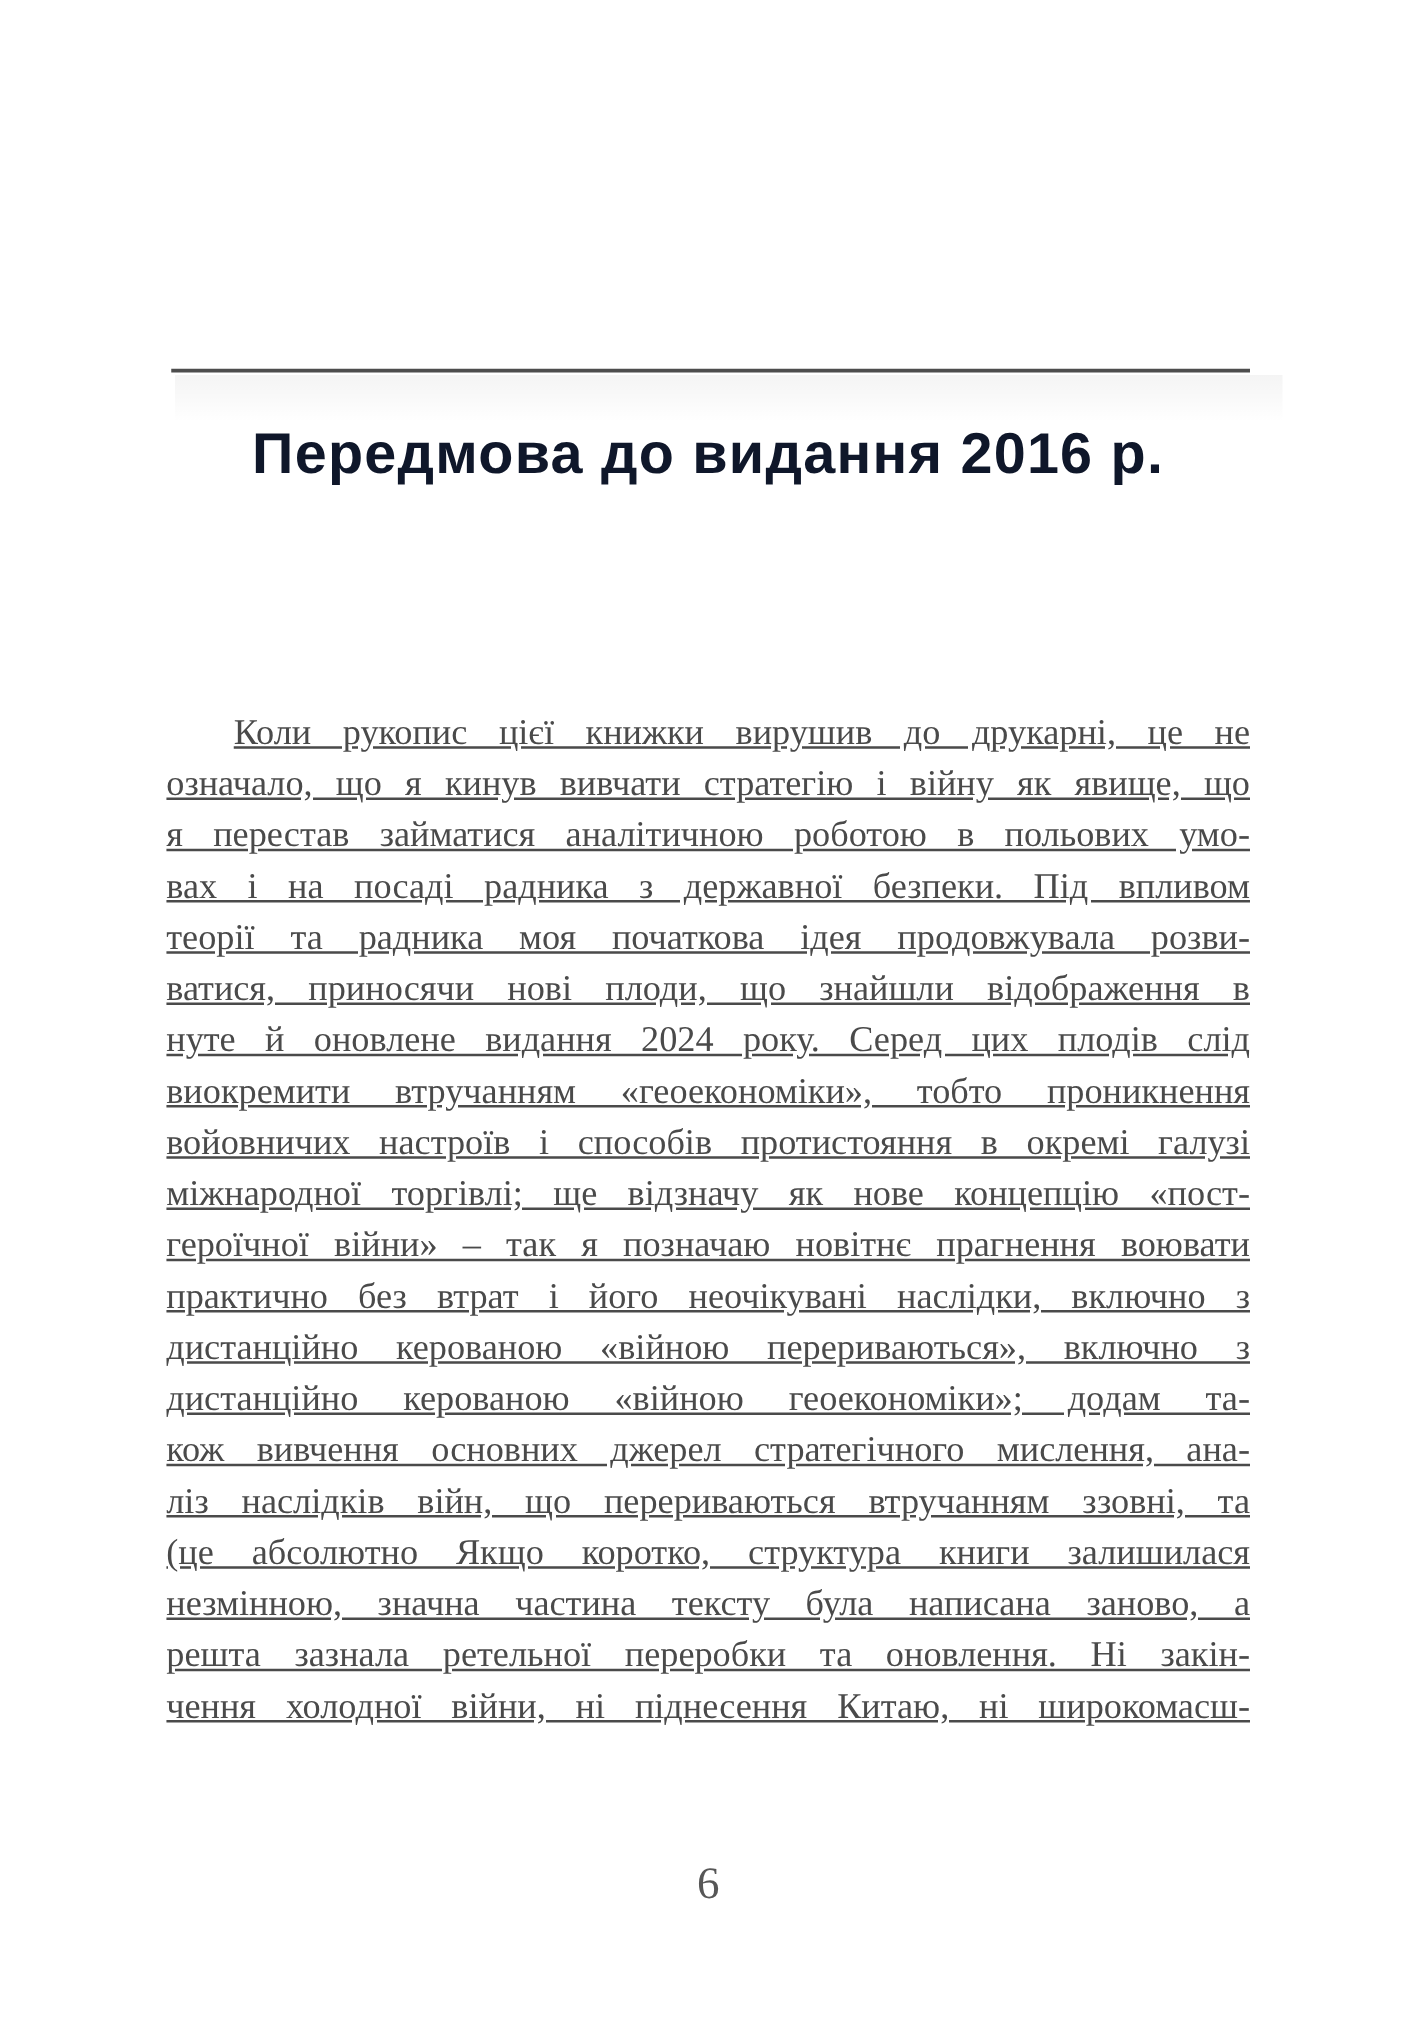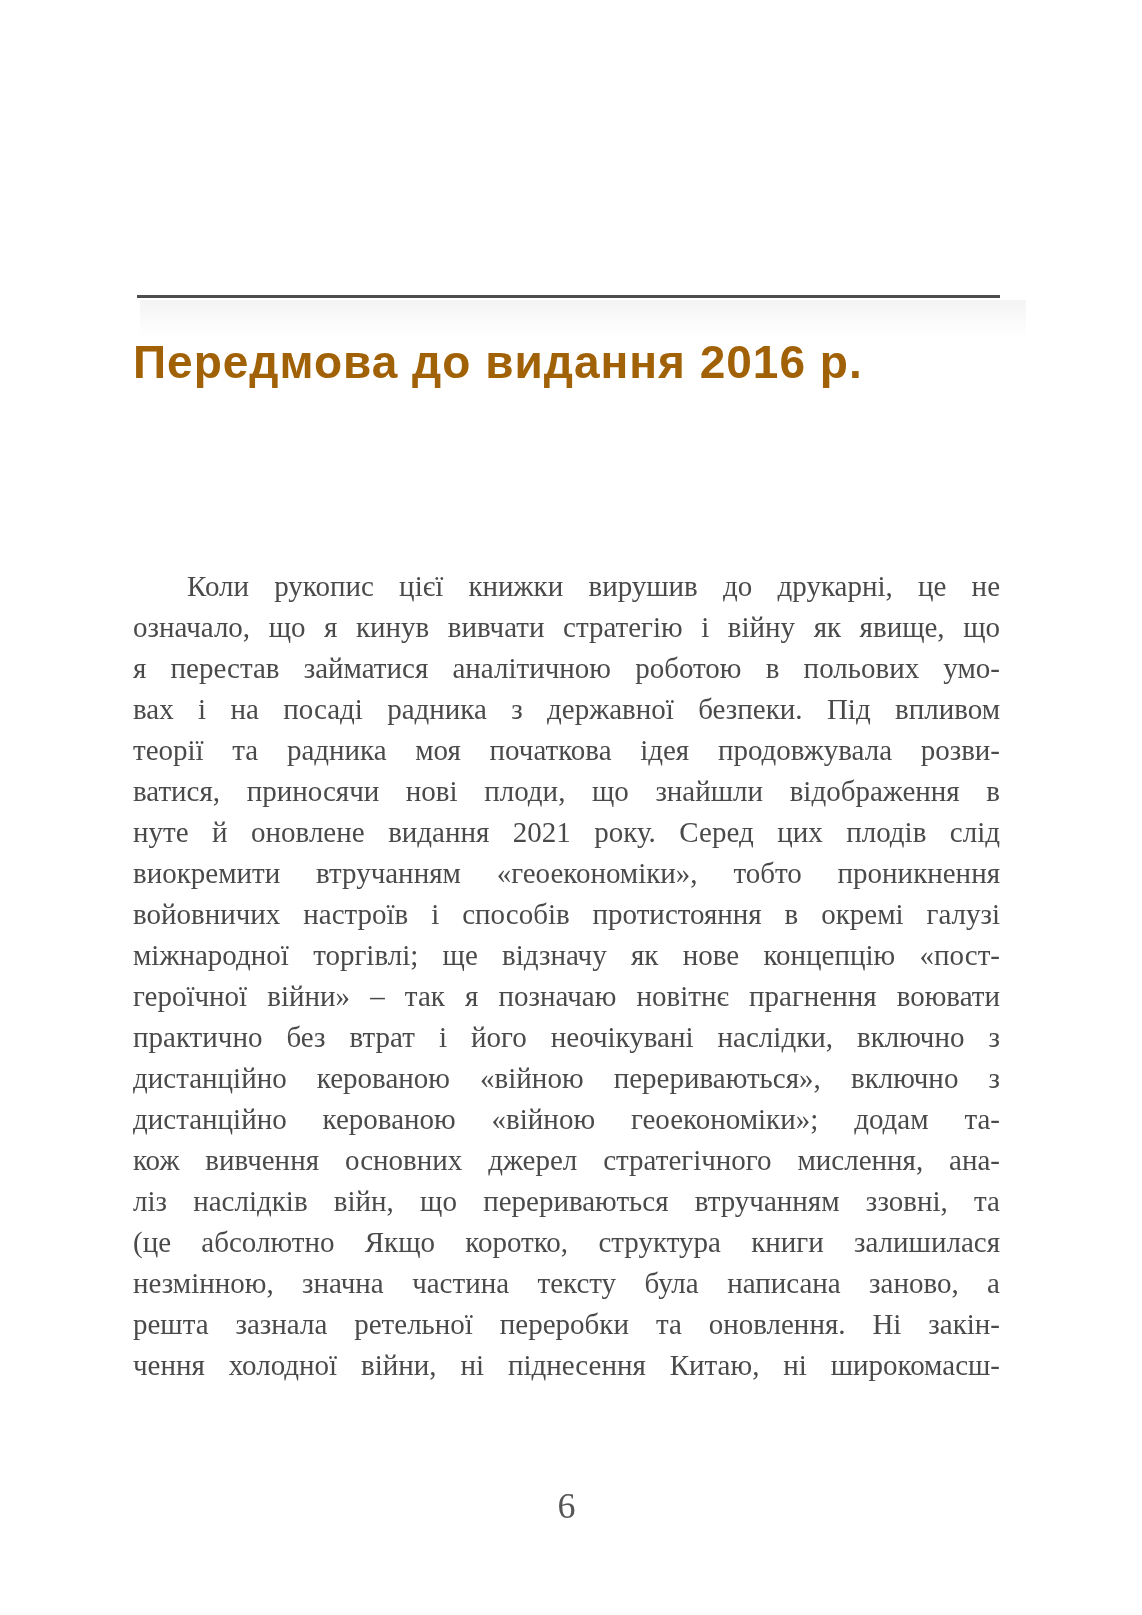--- a/index.html
+++ b/index.html
@@ -30,35 +30,37 @@
     width: 886px;
     height: 38px;
     background: linear-gradient(to bottom, rgba(0,0,0,0.045), rgba(0,0,0,0.0));
   }
   .chapter-title {
     position: absolute;
     left: 133px;
     top: 332px;
     width: 867px;
     margin: 0;
+    text-align: center;
     font-family: "Liberation Sans", sans-serif;
     font-weight: bold;
     font-size: 46px;
     line-height: 60px;
     letter-spacing: 1px;
-    color: #a16207;
+    color: #0f172a;
   }
   .paragraph {
     position: absolute;
     left: 133px;
     top: 566px;
     width: 867px;
     font-size: 29px;
     line-height: 41px;
     color: #4a4a4a;
+    text-decoration: underline;
   }
   .paragraph .line {
     text-align: justify;
     
     text-align-last: justify;
     height: 41px;
     overflow: hidden;
     white-space: nowrap;
   }
   .paragraph .line.first {
@@ -85,21 +87,21 @@
 
   <h1 class="chapter-title">Передмова до видання 2016 р.</h1>
 
   <div class="paragraph">
       <div class="line first">Коли рукопис цієї книжки вирушив до друкарні, це не</div>
       <div class="line">означало, що я кинув вивчати стратегію і війну як явище, що</div>
       <div class="line">я перестав займатися аналітичною роботою в польових умо-</div>
       <div class="line">вах і на посаді радника з державної безпеки. Під впливом</div>
       <div class="line">теорії та радника моя початкова ідея продовжувала розви-</div>
       <div class="line">ватися, приносячи нові плоди, що знайшли відображення в</div>
-      <div class="line">нуте й оновлене видання 2021 року. Серед цих плодів слід</div>
+      <div class="line">нуте й оновлене видання 2024 року. Серед цих плодів слід</div>
       <div class="line">виокремити втручанням «геоекономіки», тобто проникнення</div>
       <div class="line">войовничих настроїв і способів протистояння в окремі галузі</div>
       <div class="line">міжнародної торгівлі; ще відзначу як нове концепцію «пост-</div>
       <div class="line">героїчної війни» – так я позначаю новітнє прагнення воювати</div>
       <div class="line">практично без втрат і його неочікувані наслідки, включно з</div>
       <div class="line">дистанційно керованою «війною перериваються», включно з</div>
       <div class="line">дистанційно керованою «війною геоекономіки»; додам та-</div>
       <div class="line">кож вивчення основних джерел стратегічного мислення, ана-</div>
       <div class="line">ліз наслідків війн, що перериваються втручанням ззовні, та</div>
       <div class="line">(це абсолютно Якщо коротко, структура книги залишилася</div>

